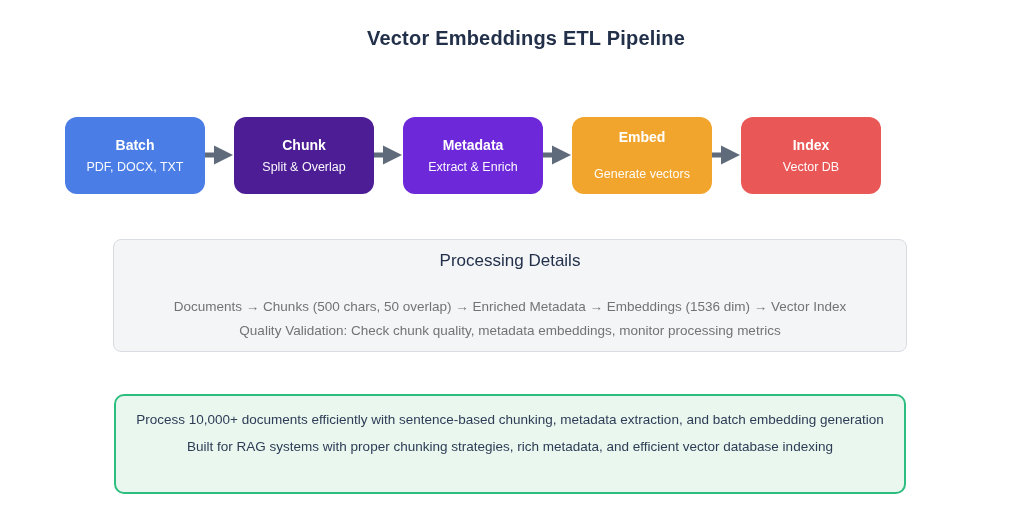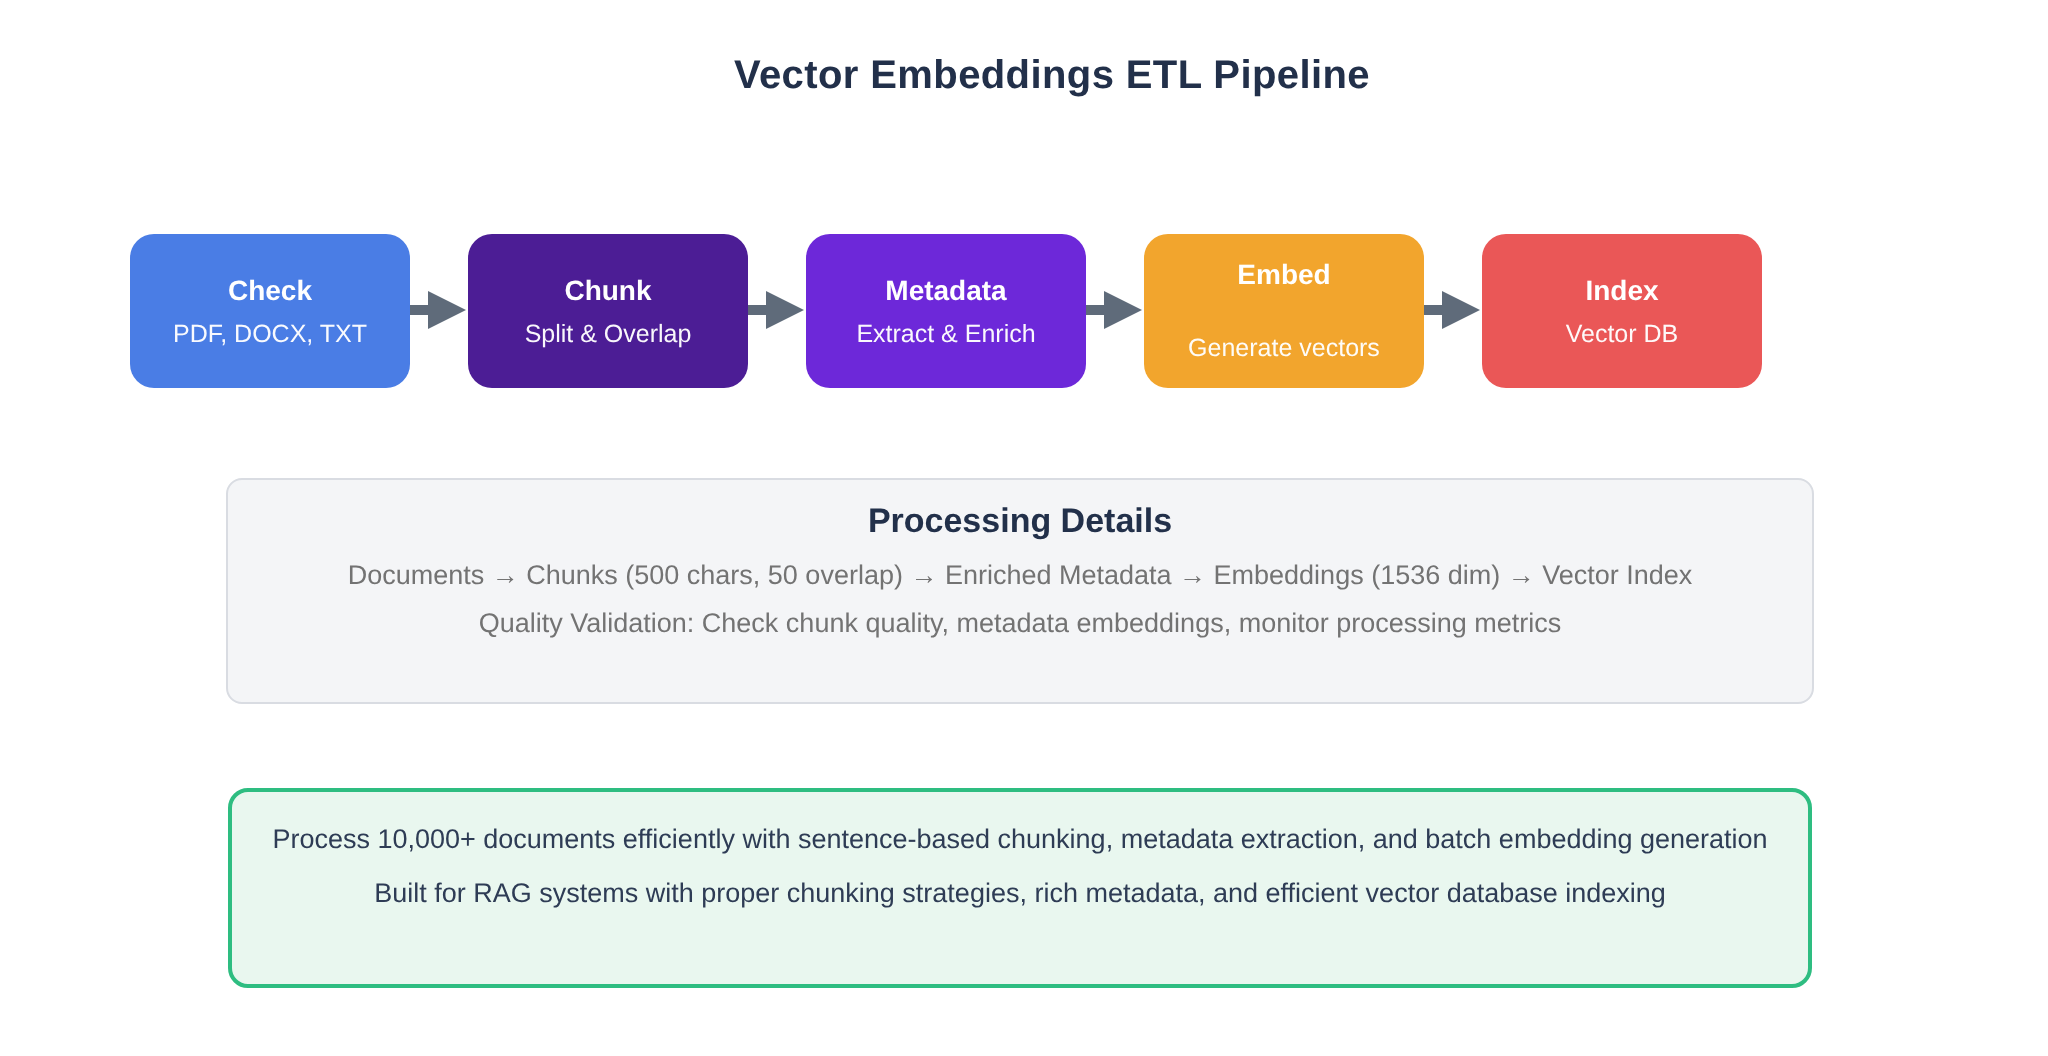--- a/index.html
+++ b/index.html
@@ -53,24 +53,24 @@
     width: 794px;
     height: 113px;
     background: #f4f5f7;
     border: 1px solid #d9dce2;
     border-radius: 8px;
     text-align: center;
     padding-top: 11px;
   }
   .details-title {
     font-size: 17px;
-    font-weight: bold;
+    font-weight: normal;
     color: #22304a;
     line-height: 20px;
-    margin-bottom: 5px;
+    margin-bottom: 24px;
   }
   .details-line {
     font-size: 13.5px;
     color: #737373;
     line-height: 24px;
   }
   .features-card {
     position: absolute;
     left: 114px;
     top: 394px;
@@ -98,21 +98,21 @@
 </head>
 <body>
 
 <div class="canvas">
 
   <div class="main-title">Vector Embeddings ETL Pipeline</div>
 
   <div class="pipeline">
 
     <div class="stage" style="background: rgb(74, 125, 229);">
-      <div class="stage-label">Check</div>
+      <div class="stage-label">Batch</div>
       <div class="stage-sublabel">PDF, DOCX, TXT</div>
     </div>
 
     <svg class="arrow" viewBox="0 0 29 24">
       <rect x="0" y="9.5" width="11" height="5" fill="#5f6b7a"></rect>
       <polygon points="9,2.5 28,12 9,21.5" fill="#5f6b7a"></polygon>
     </svg>
 
     <div class="stage" style="background: #4c1d95;">
       <div class="stage-label">Chunk</div>

